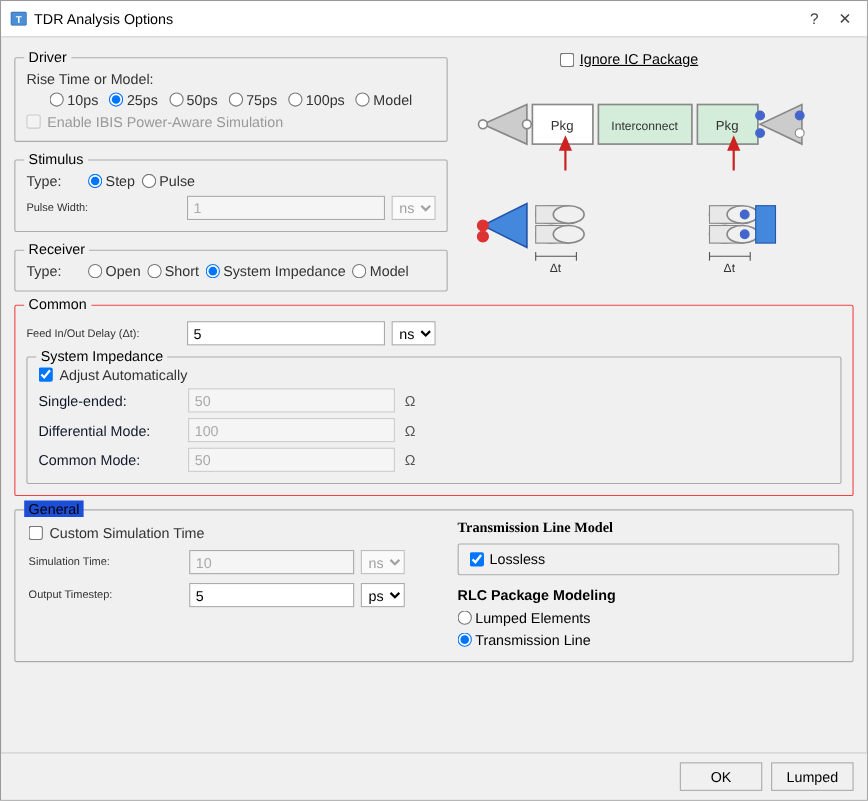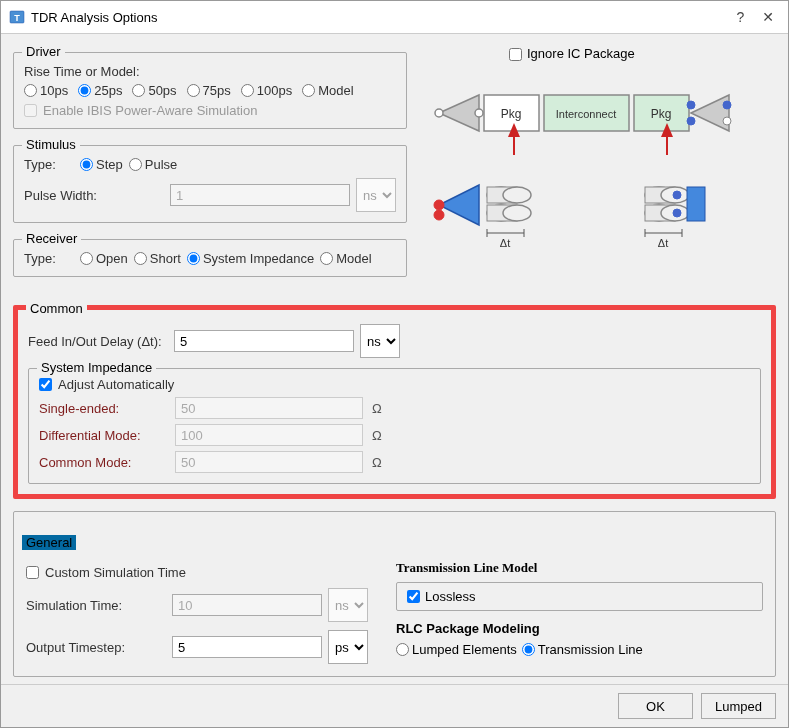--- a/index.html
+++ b/index.html
@@ -96,20 +96,21 @@
     .row label {
       white-space: nowrap;
       font-size: 13px;
       color: #333;
     }
     .radio-group {
       display: flex;
       align-items: center;
       gap: 10px;
       flex-wrap: wrap;
+      justify-content: center;
     }
     .radio-item {
       display: flex;
       align-items: center;
       gap: 3px;
       cursor: pointer;
     }
     input[type=radio] { cursor: pointer; }
     input[type=checkbox] { cursor: pointer; }
     .disabled-text {
@@ -117,64 +118,65 @@
       font-size: 13px;
     }
     .field-row {
       display: flex;
       align-items: center;
       gap: 6px;
       margin-top: 6px;
     }
     .field-label {
       min-width: 140px;
-      font-size: 13px;
+      font-size: 10px;
       color: #333;
     }
     .field-input {
       border: 1px solid #aaa;
       background: white;
       padding: 2px 5px;
       font-size: 13px;
       width: 180px;
       height: 22px;
     }
     .field-input.disabled {
       background: #f5f5f5;
       color: #aaa;
     }
     .unit-select {
       border: 1px solid #aaa;
       background: white;
       font-size: 13px;
-      height: 34px;
+      height: 22px;
       padding: 0 2px;
     }
     .unit-label {
       font-size: 13px;
       color: #555;
       margin-left: 3px;
     }
     .ignore-pkg-row {
       display: flex;
       align-items: flex-end;
       gap: 5px;
       margin-bottom: 4px;
       margin-left: 90px;
+      text-decoration: underline;
     }
     .imp-field-row {
       display: flex;
       align-items: center;
       gap: 6px;
       margin-top: 5px;
     }
     .imp-label {
       min-width: 130px;
       font-size: 13px;
-      color: #7f1d1d;
+      color: #0f172a;
     }
     .imp-input {
       border: 1px solid #ccc;
       background: #f5f5f5;
       padding: 2px 5px;
       font-size: 13px;
       width: 188px;
       height: 22px;
       color: #aaa;
     }
@@ -372,21 +374,21 @@
           <rect x="268" y="122" width="18" height="34" fill="#4488dd" stroke="#2255aa" stroke-width="1"></rect>
 
           <line x1="226" y1="168" x2="263" y2="168" stroke="#555" stroke-width="1"></line>
           <line x1="226" y1="164" x2="226" y2="172" stroke="#555" stroke-width="1"></line>
           <line x1="263" y1="164" x2="263" y2="172" stroke="#555" stroke-width="1"></line>
           <text x="244" y="182" text-anchor="middle" font-size="11" fill="#333">Δt</text>
         </svg>
       </div>
     </div>
 
-    <div style="position:relative; border:5px solid #ef4444; border-radius:2px; padding: 8px 10px 10px; margin-top:20px;">
+    <div style="position:relative; border:1px solid #ef4444; border-radius:2px; padding: 8px 10px 10px; margin-top:4px;">
       <span style="position:absolute;top:-9px;left:8px;background:#f0f0f0;padding:0 4px;">Common</span>
 
       <div class="field-row">
         <span class="field-label">Feed In/Out Delay (Δt):</span>
         <input type="text" class="field-input" value="5" style="">
         <select class="unit-select">
           <option>ns</option>
           <option>ps</option>
           <option>us</option>
         </select>
@@ -414,23 +416,23 @@
 
         <div class="imp-field-row">
           <span class="imp-label">Common Mode:</span>
           <input type="text" class="imp-input" value="50" disabled="" style="">
           <span class="unit-label">Ω</span>
         </div>
       </div>
     </div>
 
     <div style="position:relative; border:1px solid #aaa; border-radius:2px; padding: 8px 12px 12px; margin-top:4px;">
-      <span style="position:absolute;top:-9px;left:8px;background:#0369a1;padding:0 4px;margin-top:32px;">General</span>
-
-      <div style="display:flex; margin-top:40px;">
+      <span style="position:absolute;top:-9px;left:8px;background:#1d4ed8;padding:0 4px;">General</span>
+
+      <div style="display:flex; gap:20px;">
 
         <div style="flex:0 0 370px;">
           <div class="row">
             <input type="checkbox" style="">
             <label>Custom Simulation Time</label>
           </div>
 
           <div class="field-row" style="margin-top:8px;">
             <span class="field-label">Simulation Time:</span>
             <input type="text" class="field-input disabled" value="10" disabled="" style="width: 150px;">
@@ -453,21 +455,21 @@
         <div style="flex:1;">
           <div style="font-weight:bold; font-size:13px; margin-bottom:6px;font-family:Liberation Serif, serif;">Transmission Line Model</div>
           <div style="border:1px solid #aaa; border-radius:2px; padding:6px 10px; margin-bottom:10px;">
             <label class="radio-item" style="display:flex; align-items:center; gap:5px;">
               <input type="checkbox" checked="" style="">
               <span>Lossless</span>
             </label>
           </div>
 
           <div style="font-weight:bold; font-size:13px; margin-bottom:6px;">RLC Package Modeling</div>
-          <div style="display:flex; flex-direction:row; gap:5px;">
+          <div style="display:flex; flex-direction:column; gap:5px;">
             <label class="radio-item">
               <input type="radio" name="rlc" style="">
               <span>Lumped Elements</span>
             </label>
             <label class="radio-item">
               <input type="radio" name="rlc" checked="" style="">
               <span>Transmission Line</span>
             </label>
           </div>
         </div>

